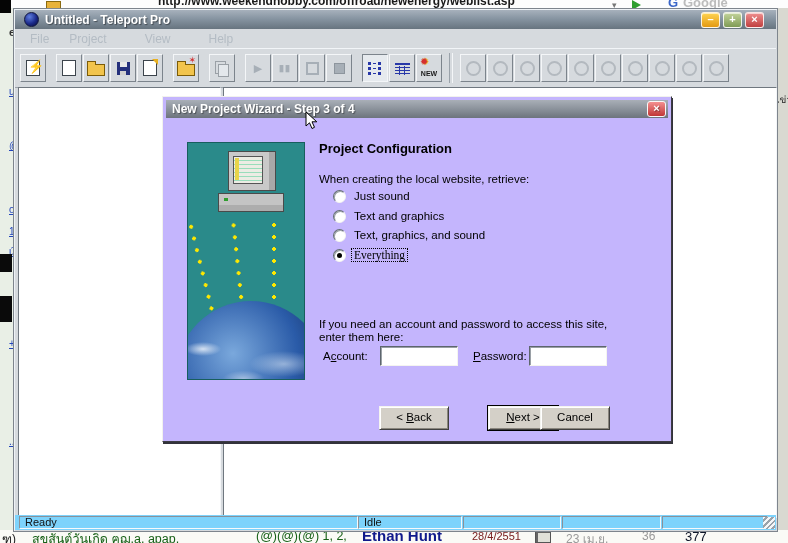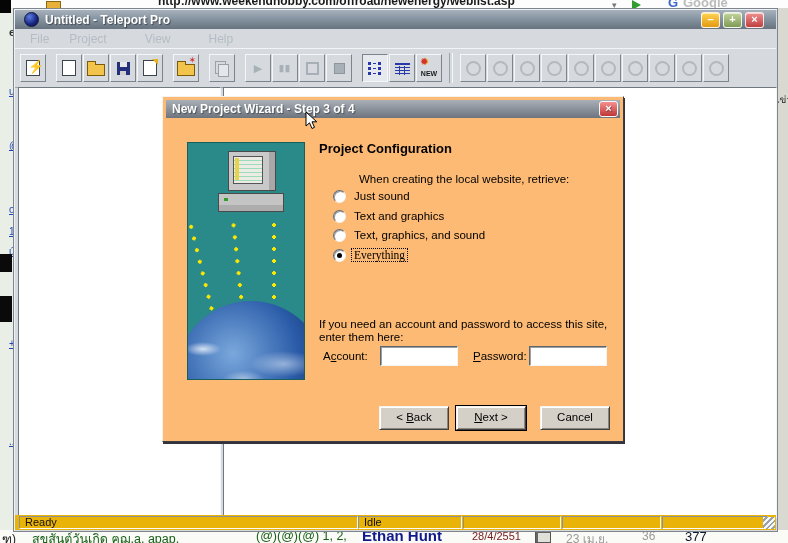--- a/index.html
+++ b/index.html
@@ -81,30 +81,30 @@
   .ic-stop.fill{background:#a7afb7;border:1px solid #8d959d;}
   .ic-ring{width:11px;height:11px;border-radius:50%;border:2px solid #b3b9bf;}
   .ic-new-wrap{position:relative;width:20px;height:20px;text-align:center;}
   .ic-new-star{position:absolute;left:1px;top:-2px;color:#d43030;font-size:10px;text-shadow:1px 0 #f0c020;}
   .ic-new-text{position:absolute;left:0;right:0;bottom:1px;font-size:7px;font-weight:bold;color:#1a1a1a;letter-spacing:0;}
 
   .pane{position:absolute;background:#ffffff;border:1px solid;border-color:#6f777f #f4f6f8 #f4f6f8 #6f777f;}
   .pane-left{left:4px;top:78px;width:201px;height:429px;}
   .pane-right{left:209px;top:78px;width:552px;height:429px;}
 
-  .statusbar{position:absolute;left:1px;right:1px;bottom:1px;height:15px;background:#eab308;}
+  .statusbar{position:absolute;left:1px;right:1px;bottom:1px;height:15px;background:#7dd3fc;}
   .sb{position:absolute;top:1px;height:11px;border:1px solid;border-color:#8a9199 #f7f9fb #f7f9fb #8a9199;
       font-size:11px;line-height:11px;padding:0 5px;color:#111;}
   .grip{position:absolute;right:1px;bottom:1px;width:12px;height:12px;
         background:repeating-linear-gradient(135deg,#f4f6f8 0 2px,#9aa2aa 2px 4px);}
 
   
-  .dialog{left:162px;top:96px;width:460px;height:344px;background:#fdba74;
+  .dialog{left:162px;top:96px;width:460px;height:344px;background:#c4b5fd;
           border:1px solid;border-color:#f2f2ee #3c3c44 #3c3c44 #f2f2ee;
-          box-shadow:1px 2px 0 #33333b;z-index:5;}
+          box-shadow:1px 2px 0 #33333b;z-index:5;padding-left:48px;}
   .dlg-title{position:absolute;left:3px;top:3px;right:3px;height:18px;
              background:linear-gradient(180deg,#a9afb7 0%,#8b929b 50%,#6d747d 100%);
              display:flex;align-items:center;color:#fff;font-weight:bold;font-size:12px;
              padding-left:6px;text-shadow:1px 1px 1px rgba(0,0,0,.4);}
   .dlg-close{margin-left:auto;margin-right:2px;width:17px;height:14px;border-radius:3px;
              background:linear-gradient(#f49090,#c03636);border:1px solid #f8f8f8;
              color:#fff;font-size:11px;line-height:12px;text-align:center;font-weight:bold;cursor:default;}
 
   .wiz-image{position:absolute;left:24px;top:45px;width:116px;height:236px;background:#2a8a8a;
              border:1px solid #175e5e;overflow:hidden;}
@@ -142,21 +142,21 @@
   .radio-row.selected .radio-label{border-color:#000;font-family:Liberation Serif, serif;}
 
   .field{position:absolute;width:72px;height:18px;background:#fff;
          border:1px solid;border-color:#5d656d #f4f4f0 #f4f4f0 #5d656d;
          box-shadow:inset 1px 1px 0 #9aa0a6;font-size:11.5px;padding:0 2px;outline:none;font-family:"Liberation Sans",sans-serif;}
 
   .dlg-btn{position:absolute;top:309px;width:68px;height:22px;background:#d4d0c8;
            border:1px solid;border-color:#f4f4f0 #404040 #404040 #f4f4f0;
            box-shadow:inset 1px 1px 0 #fff, inset -1px -1px 0 #8a867e;
            font-size:11.5px;text-align:center;line-height:20px;cursor:default;}
-  .dlg-btn.default{outline:1px solid #000;}
+  .dlg-btn.default{outline:1px solid #000;margin-left:32px;}
   u{text-decoration:underline;}
 
   
   .cursor{left:305px;top:111px;z-index:9;}
 </style>
 </head>
 <body>
 
 <div class="screen">
 
@@ -347,21 +347,21 @@
         <div class="monitor-screen"></div>
       </div>
       <div class="cpu"></div>
       <div class="trail t1"></div>
       <div class="trail t2"></div>
       <div class="trail t3"></div>
       <div class="earth"></div>
     </div>
 
     <div class="dlg-heading">Project Configuration</div>
-    <div class="dlg-text" style="left:156px;top:76px;margin-left:40px;">When creating the local website, retrieve:</div>
+    <div class="dlg-text" style="left:156px;top:76px;">When creating the local website, retrieve:</div>
 
     <div class="radio-row" style="top:92px;">
       <div class="radio"></div>
       <span class="radio-label">Just sound</span>
     </div>
     <div class="radio-row" style="top:112px;">
       <div class="radio"></div>
       <span class="radio-label">Text and graphics</span>
     </div>
     <div class="radio-row" style="top:131px;">

